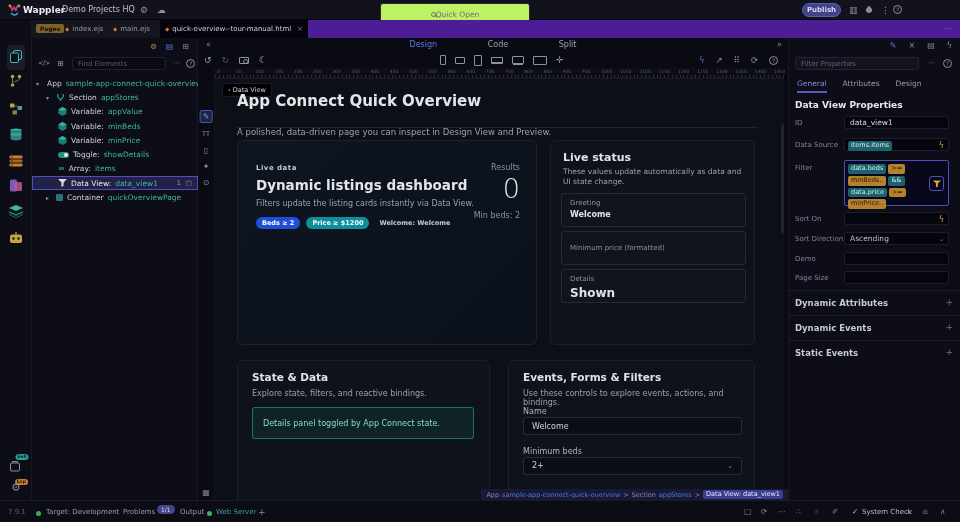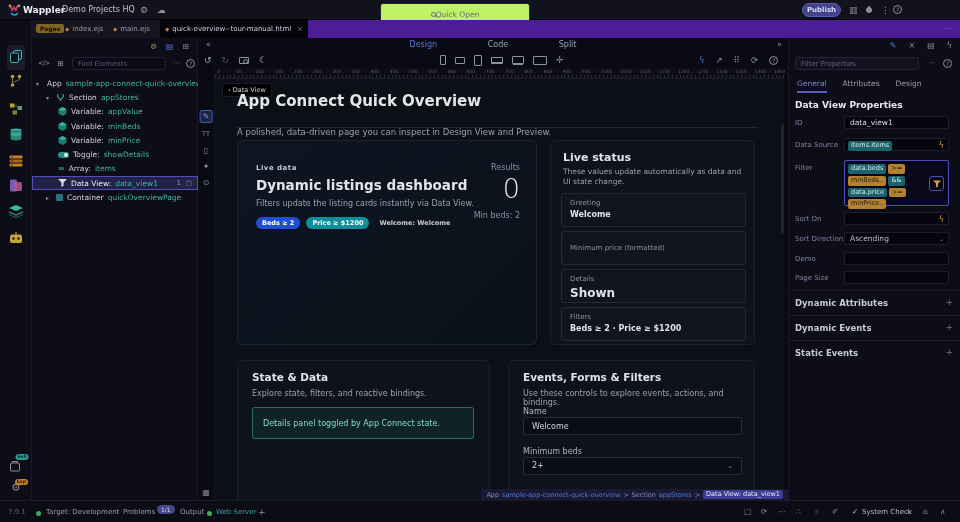--- a/index.html
+++ b/index.html
@@ -430,24 +430,20 @@
             <span class="v">Welcome</span>
         </div>
         <div class="lscard" style="top:90px">
           <span class="l" style="top:12px">Minimum price (formatted)</span>
             <span class="v"></span>
         </div>
         <div class="lscard" style="top:128px">
           <span class="l">Details</span>
             <span class="v" style="font-size:12px">Shown</span>
         </div>
-        <div class="lscard" style="top:166px">
-          <span class="l">Filters</span>
-            <span class="v">Beds ≥ 2 · Price ≥ $1200</span>
-        </div>
       </div>
 
       <div class="bcard" style="left:22px;width:253px">
         <div class="bc-t">State &amp; Data</div>
         <div class="bc-d">Explore state, filters, and reactive bindings.</div>
         <div class="alert">Details panel toggled by App Connect state.</div>
       </div>
 
       <div class="bcard" style="left:293px;width:247px">
         <div class="bc-t">Events, Forms &amp; Filters</div>

